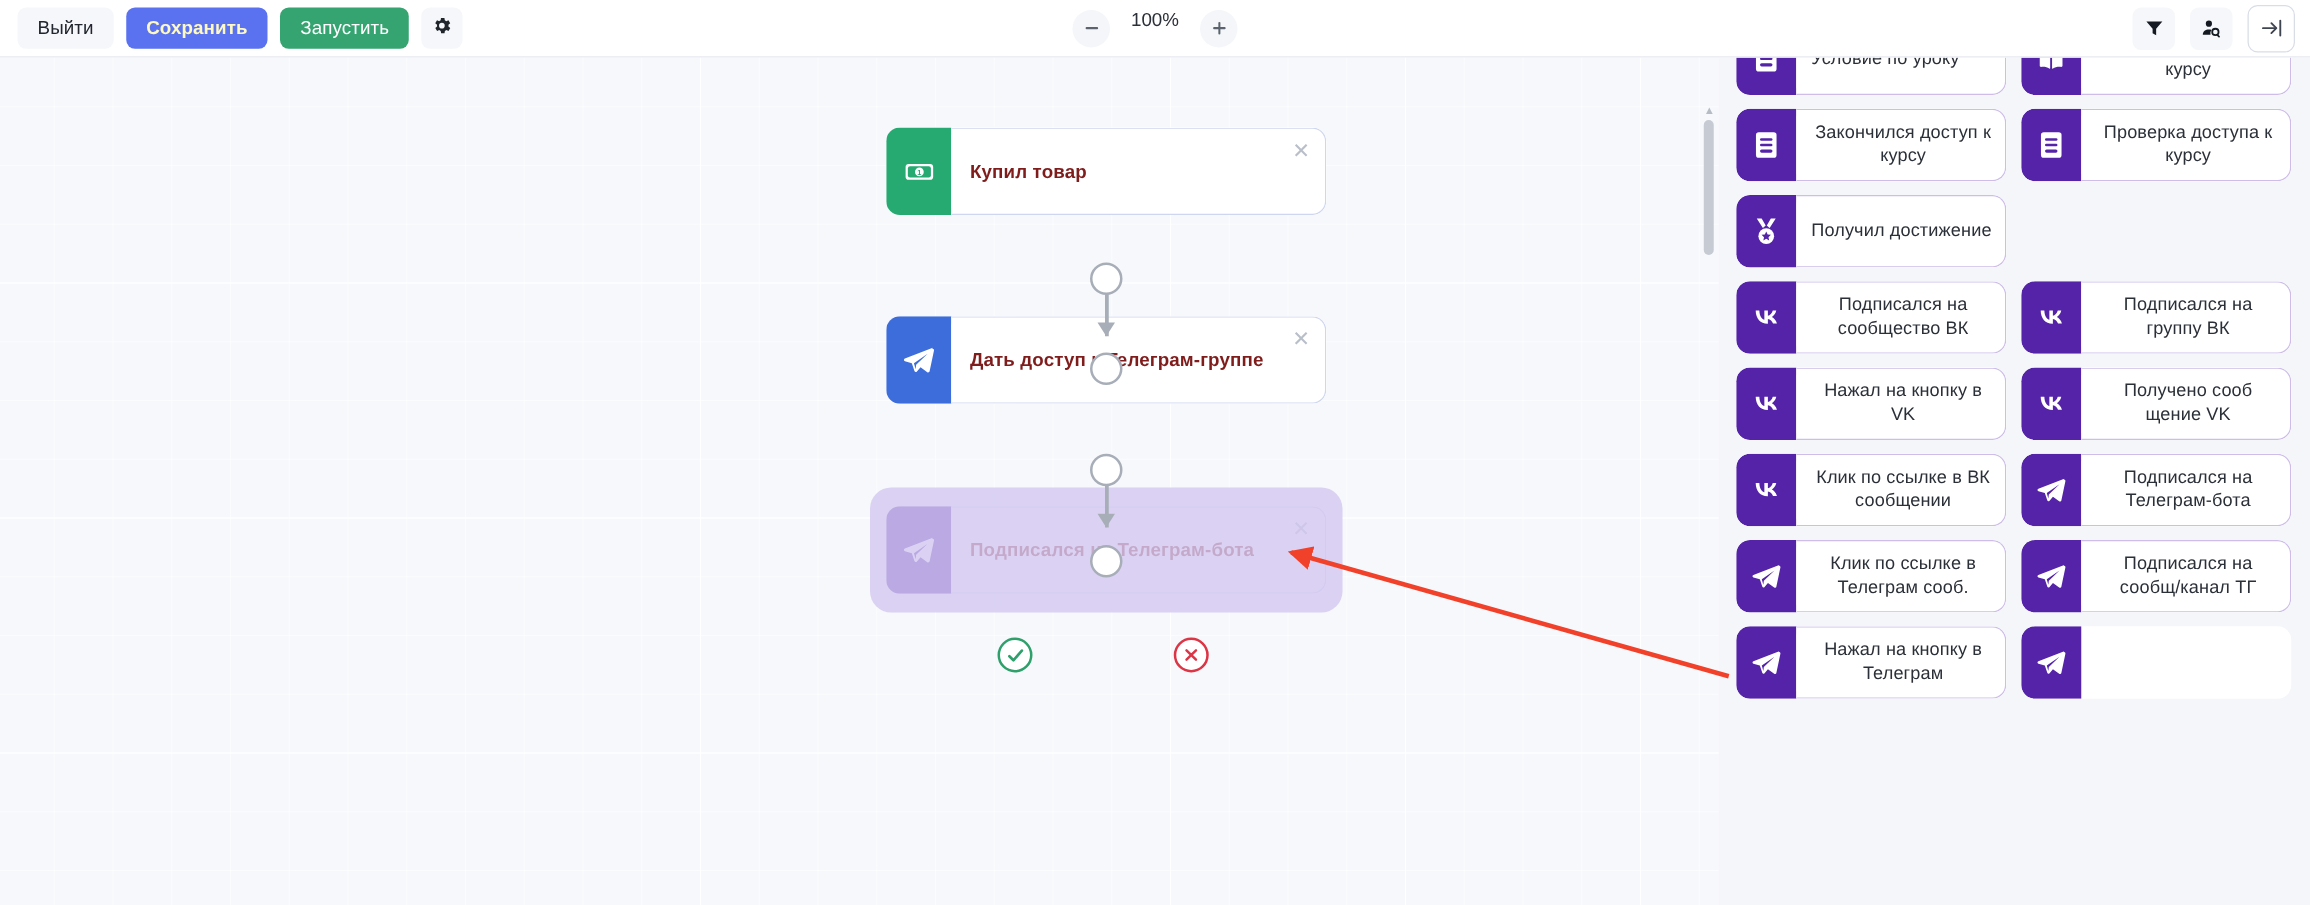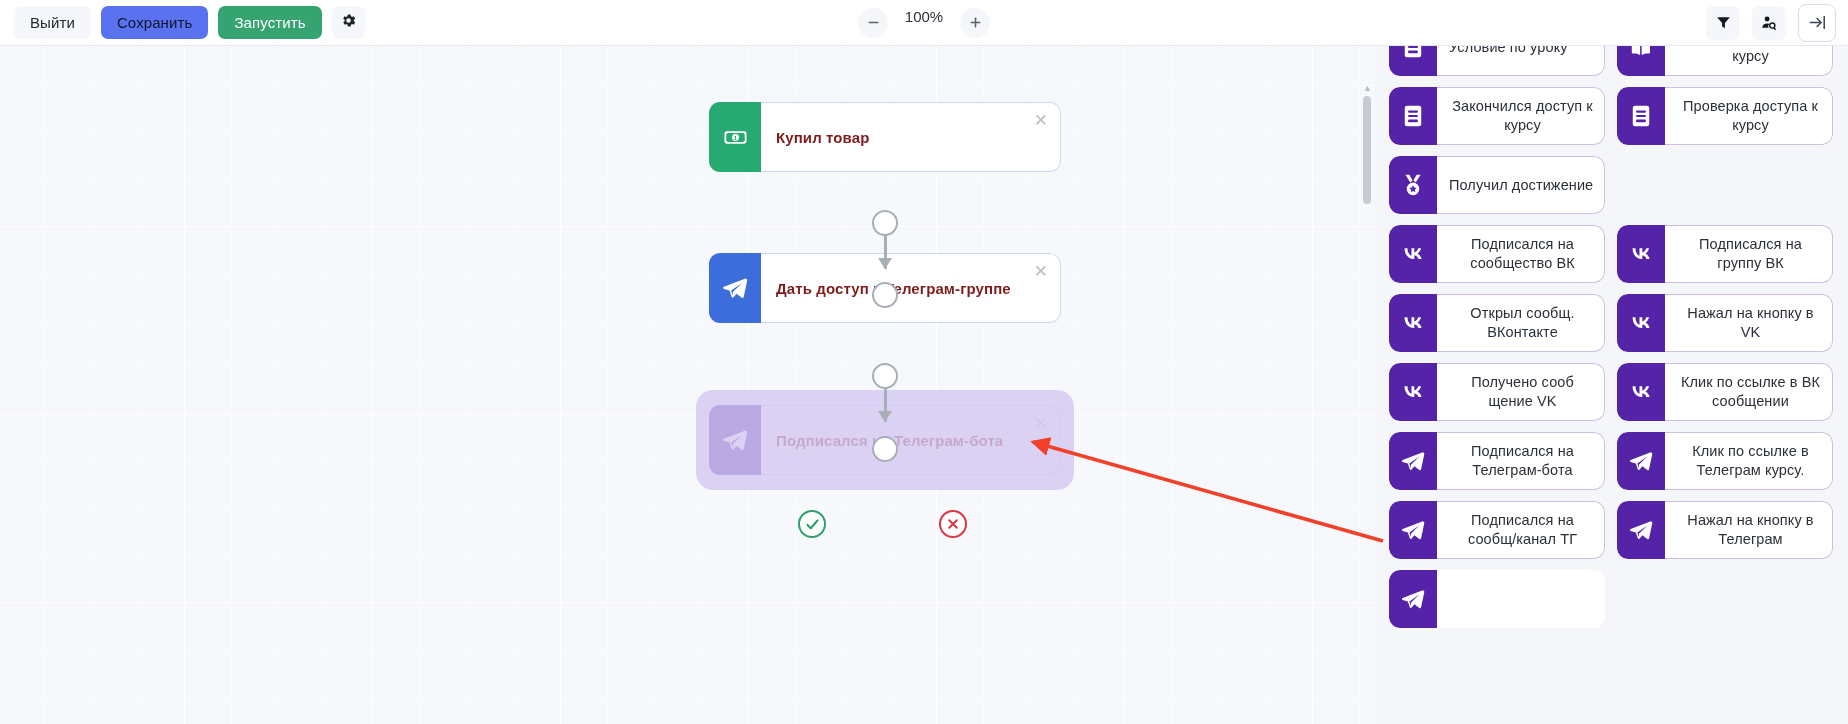--- a/index.html
+++ b/index.html
@@ -16,21 +16,21 @@
     background: #ffffff; border-bottom: 1px solid #e6e9ef;
     display: flex; align-items: center; z-index: 40;
   }
   .tb-left { display: flex; align-items: center; gap: 10px; padding-left: 14px; }
   .btn {
     height: 33px; border-radius: 7px; display: flex; align-items: center;
     justify-content: center; padding: 0 16px; font-size: 15px; cursor: pointer;
     white-space: nowrap; border: none; letter-spacing: .1px;
   }
   .btn-exit { background: #f5f7fa; color: #22262e; }
-  .btn-save { background: #5a72f0; color: #0f172a; font-weight: 400; }
+  .btn-save { background: #5a72f0; color: #fef9c3; font-weight: 700; }
   .btn-run  { background: #35a471; color: #fff; font-weight: 400; }
   .btn-gear {
     width: 33px; height: 33px; background: #f5f7fa; border-radius: 7px;
     display: flex; align-items: center; justify-content: center; cursor: pointer;
   }
 
   .tb-center {
     position: absolute; left: 50%; transform: translateX(-50%);
     display: flex; align-items: flex-start; gap: 14px;
   }
@@ -374,71 +374,61 @@
             <span class="card-label">Подписался на группу ВК</span>
           </div>
         </div>
         <div class="card">
           <div class="card-icon" style="background: rgb(84, 35, 168);">
             <svg width="26" height="26" viewBox="0 0 24 24" fill="#fff">
               <path d="M12.9 16.6c-5.2 0-8.6-3.7-8.7-9.8h2.7c.1 4.5 2.2 6.4 3.7 6.8V6.8h2.6v3.9c1.5-.17 3.1-1.9 3.6-3.9h2.6c-.4 2.4-2.1 4.1-3.3 4.8 1.2.6 3.1 2.1 3.8 4.9h-2.9c-.55-1.8-2-3.2-3.8-3.4v3.5z"></path>
             </svg>
           </div>
           <div class="card-body">
-            <span class="card-label">Открыл сообщ. ВКонтакте</span>
+            <span class="card-label">Нажал на кнопку в VK</span>
           </div>
         </div>
         <div class="card">
           <div class="card-icon" style="background: rgb(84, 35, 168);">
             <svg width="26" height="26" viewBox="0 0 24 24" fill="#fff">
               <path d="M12.9 16.6c-5.2 0-8.6-3.7-8.7-9.8h2.7c.1 4.5 2.2 6.4 3.7 6.8V6.8h2.6v3.9c1.5-.17 3.1-1.9 3.6-3.9h2.6c-.4 2.4-2.1 4.1-3.3 4.8 1.2.6 3.1 2.1 3.8 4.9h-2.9c-.55-1.8-2-3.2-3.8-3.4v3.5z"></path>
             </svg>
           </div>
           <div class="card-body">
-            <span class="card-label">Нажал на кнопку в VK</span>
+            <span class="card-label">Получено сооб щение VK</span>
           </div>
         </div>
         <div class="card">
           <div class="card-icon" style="background: rgb(84, 35, 168);">
             <svg width="26" height="26" viewBox="0 0 24 24" fill="#fff">
               <path d="M12.9 16.6c-5.2 0-8.6-3.7-8.7-9.8h2.7c.1 4.5 2.2 6.4 3.7 6.8V6.8h2.6v3.9c1.5-.17 3.1-1.9 3.6-3.9h2.6c-.4 2.4-2.1 4.1-3.3 4.8 1.2.6 3.1 2.1 3.8 4.9h-2.9c-.55-1.8-2-3.2-3.8-3.4v3.5z"></path>
             </svg>
           </div>
           <div class="card-body">
-            <span class="card-label">Получено сооб щение VK</span>
-          </div>
-        </div>
-        <div class="card">
-          <div class="card-icon" style="background: rgb(84, 35, 168);">
-            <svg width="26" height="26" viewBox="0 0 24 24" fill="#fff">
-              <path d="M12.9 16.6c-5.2 0-8.6-3.7-8.7-9.8h2.7c.1 4.5 2.2 6.4 3.7 6.8V6.8h2.6v3.9c1.5-.17 3.1-1.9 3.6-3.9h2.6c-.4 2.4-2.1 4.1-3.3 4.8 1.2.6 3.1 2.1 3.8 4.9h-2.9c-.55-1.8-2-3.2-3.8-3.4v3.5z"></path>
-            </svg>
-          </div>
-          <div class="card-body">
             <span class="card-label">Клик по ссылке в ВК сообщении</span>
           </div>
         </div>
         <div class="card highlight">
           <div class="card-icon" style="background: rgb(84, 35, 168);">
             <svg width="26" height="26" viewBox="0 0 24 24" fill="#fff">
               <path d="M21.6 3.6L2.5 11c-.9.35-.85 1.6.05 1.85l4.7 1.35 1.8 5.4c.25.75 1.2.9 1.7.3l2.5-2.95 4.6 3.4c.6.45 1.45.1 1.6-.62l3-14.2c.17-.8-.6-1.45-1.35-1.13zM8.7 14.2l9.4-6.5-7.9 7.6-.35 3.05z"></path>
             </svg>
           </div>
           <div class="card-body">
             <span class="card-label">Подписался на Телеграм-бота</span>
           </div>
         </div>
         <div class="card">
           <div class="card-icon" style="background: rgb(84, 35, 168);">
             <svg width="26" height="26" viewBox="0 0 24 24" fill="#fff">
               <path d="M21.6 3.6L2.5 11c-.9.35-.85 1.6.05 1.85l4.7 1.35 1.8 5.4c.25.75 1.2.9 1.7.3l2.5-2.95 4.6 3.4c.6.45 1.45.1 1.6-.62l3-14.2c.17-.8-.6-1.45-1.35-1.13zM8.7 14.2l9.4-6.5-7.9 7.6-.35 3.05z"></path>
             </svg>
           </div>
           <div class="card-body">
-            <span class="card-label">Клик по ссылке в Телеграм курсу.</span>
+            <span class="card-label">Клик по ссылке в Телеграм сооб.</span>
           </div>
         </div>
         <div class="card">
           <div class="card-icon" style="background: rgb(84, 35, 168);">
             <svg width="26" height="26" viewBox="0 0 24 24" fill="#fff">
               <path d="M21.6 3.6L2.5 11c-.9.35-.85 1.6.05 1.85l4.7 1.35 1.8 5.4c.25.75 1.2.9 1.7.3l2.5-2.95 4.6 3.4c.6.45 1.45.1 1.6-.62l3-14.2c.17-.8-.6-1.45-1.35-1.13zM8.7 14.2l9.4-6.5-7.9 7.6-.35 3.05z"></path>
             </svg>
           </div>
           <div class="card-body">
             <span class="card-label">Подписался на сообщ/канал ТГ</span>

